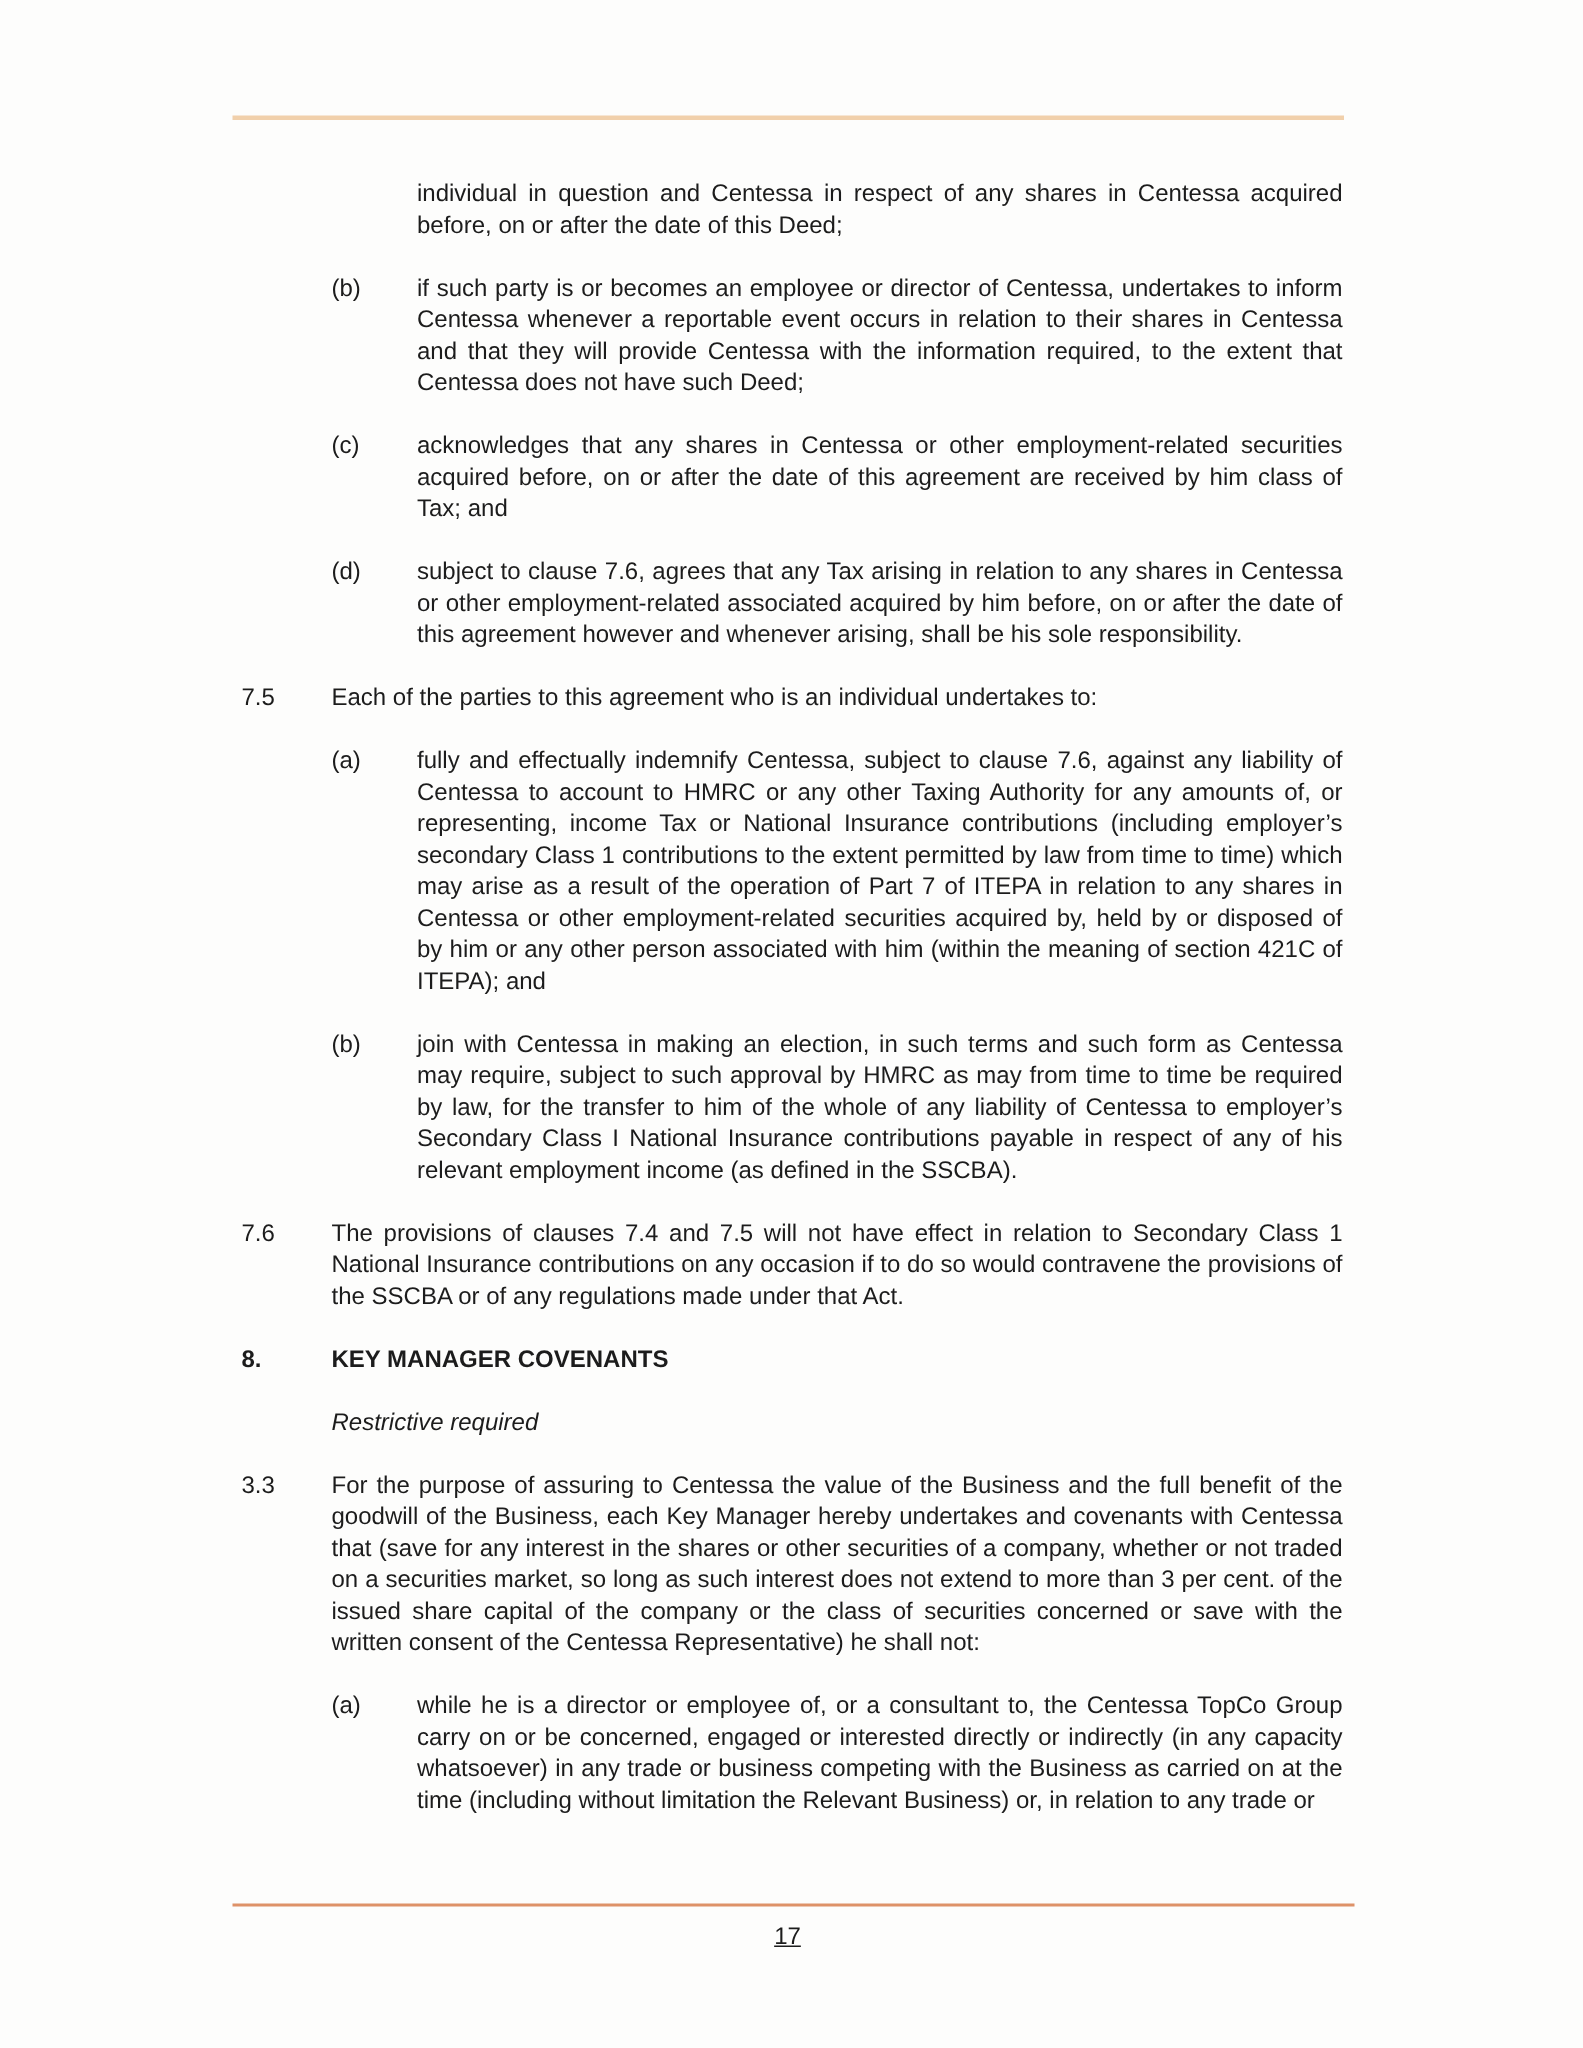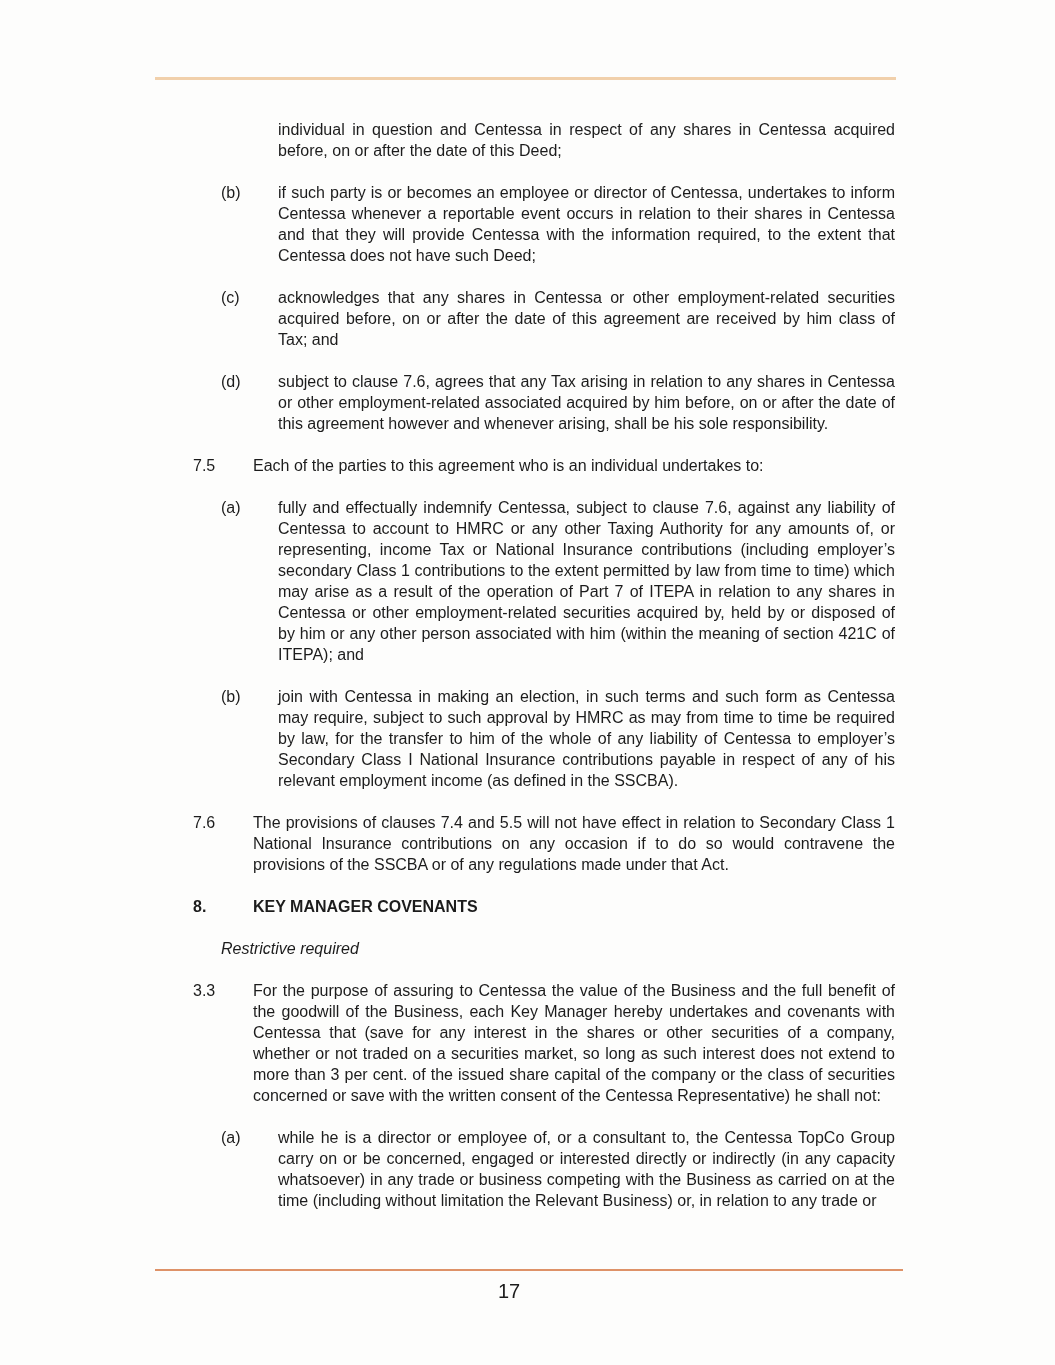--- a/index.html
+++ b/index.html
@@ -20,44 +20,45 @@
     height: 3px;
   }
   .content {
     position: absolute;
     left: 155px;
     top: 119px;
     width: 740px;
     font-size: 16px;
     line-height: 21px;
   }
-  .row { display: flex; margin-bottom: 21px; margin-left: 32px; }
+  .row { display: flex; margin-bottom: 21px; }
   .row .label { flex: 0 0 auto; }
   .row.l1 .label { width: 60px; padding-left: 6px; }
   .row.l2 { margin-left: 66px; }
   .row.l2 .label { width: 57px; }
   .row.cont { margin-left: 123px; }
   .row .text { flex: 1 1 auto; text-align: justify; }
   .row.heading .label, .row.heading .text { font-weight: bold; text-align: left; }
   .row.subheading { margin-left: 66px; font-style: italic; }
   .footer-rule {
     position: absolute;
     left: 155px;
     top: 1269px;
     width: 748px;
     height: 2px;
   }
   .page-number {
     position: absolute;
-    left: 139px;
+    left: 155px;
     top: 1281px;
     width: 740px;
     text-align: center;
-    font-size: 20px;
+    font-size: 16px;
     line-height: 21px;
+    text-decoration: underline;
   }
 </style>
 </head>
 <body>
 
 <div class="rule-top" style="background: rgb(241, 208, 171);"></div>
 
 <div class="content">
 
   <div class="row cont">
@@ -89,21 +90,21 @@
     <div class="text">fully and effectually indemnify Centessa, subject to clause 7.6, against any liability of Centessa to account to HMRC or any other Taxing Authority for any amounts of, or representing, income Tax or National Insurance contributions (including employer’s secondary Class 1 contributions to the extent permitted by law from time to time) which may arise as a result of the operation of Part 7 of ITEPA in relation to any shares in Centessa or other employment-related securities acquired by, held by or disposed of by him or any other person associated with him (within the meaning of section 421C of ITEPA); and</div>
   </div>
 
   <div class="row l2">
     <div class="label">(b)</div>
     <div class="text">join with Centessa in making an election, in such terms and such form as Centessa may require, subject to such approval by HMRC as may from time to time be required by law, for the transfer to him of the whole of any liability of Centessa to employer’s Secondary Class I National Insurance contributions payable in respect of any of his relevant employment income (as defined in the SSCBA).</div>
   </div>
 
   <div class="row l1">
     <div class="label">7.6</div>
-    <div class="text">The provisions of clauses 7.4 and 5.5 will not have effect in relation to Secondary Class 1 National Insurance contributions on any occasion if to do so would contravene the provisions of the SSCBA or of any regulations made under that Act.</div>
+    <div class="text">The provisions of clauses 7.4 and 7.5 will not have effect in relation to Secondary Class 1 National Insurance contributions on any occasion if to do so would contravene the provisions of the SSCBA or of any regulations made under that Act.</div>
   </div>
 
   <div class="row l1 heading">
     <div class="label">8.</div>
     <div class="text">KEY MANAGER COVENANTS</div>
   </div>
 
   <div class="row subheading">
     <div class="text">Restrictive required</div>
   </div>

